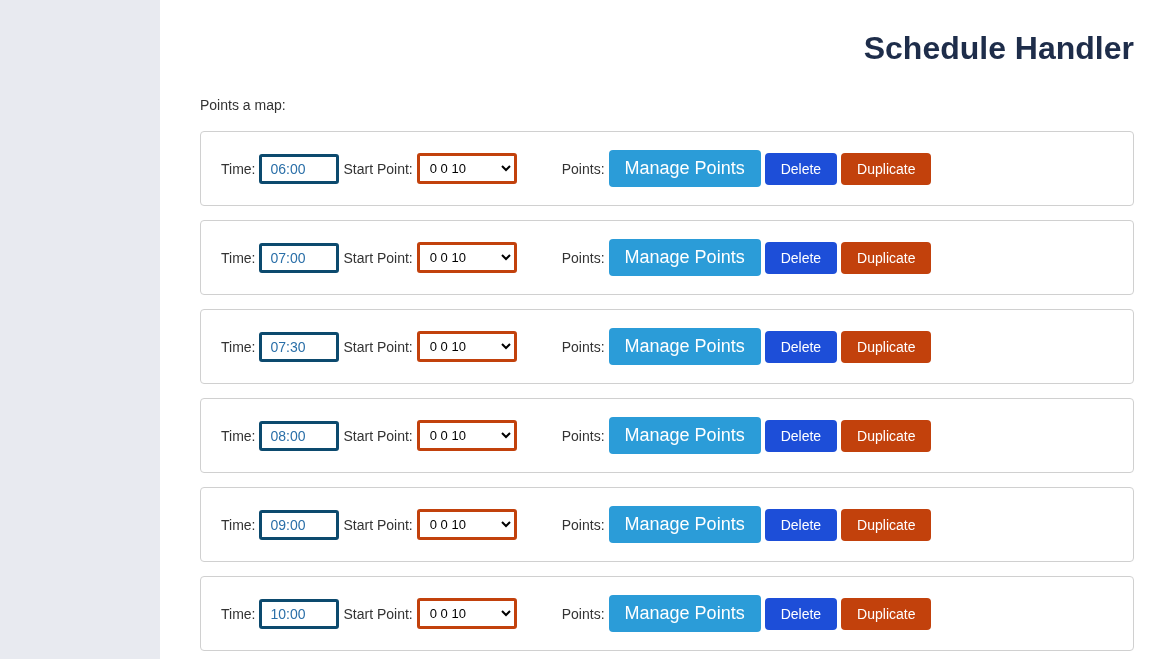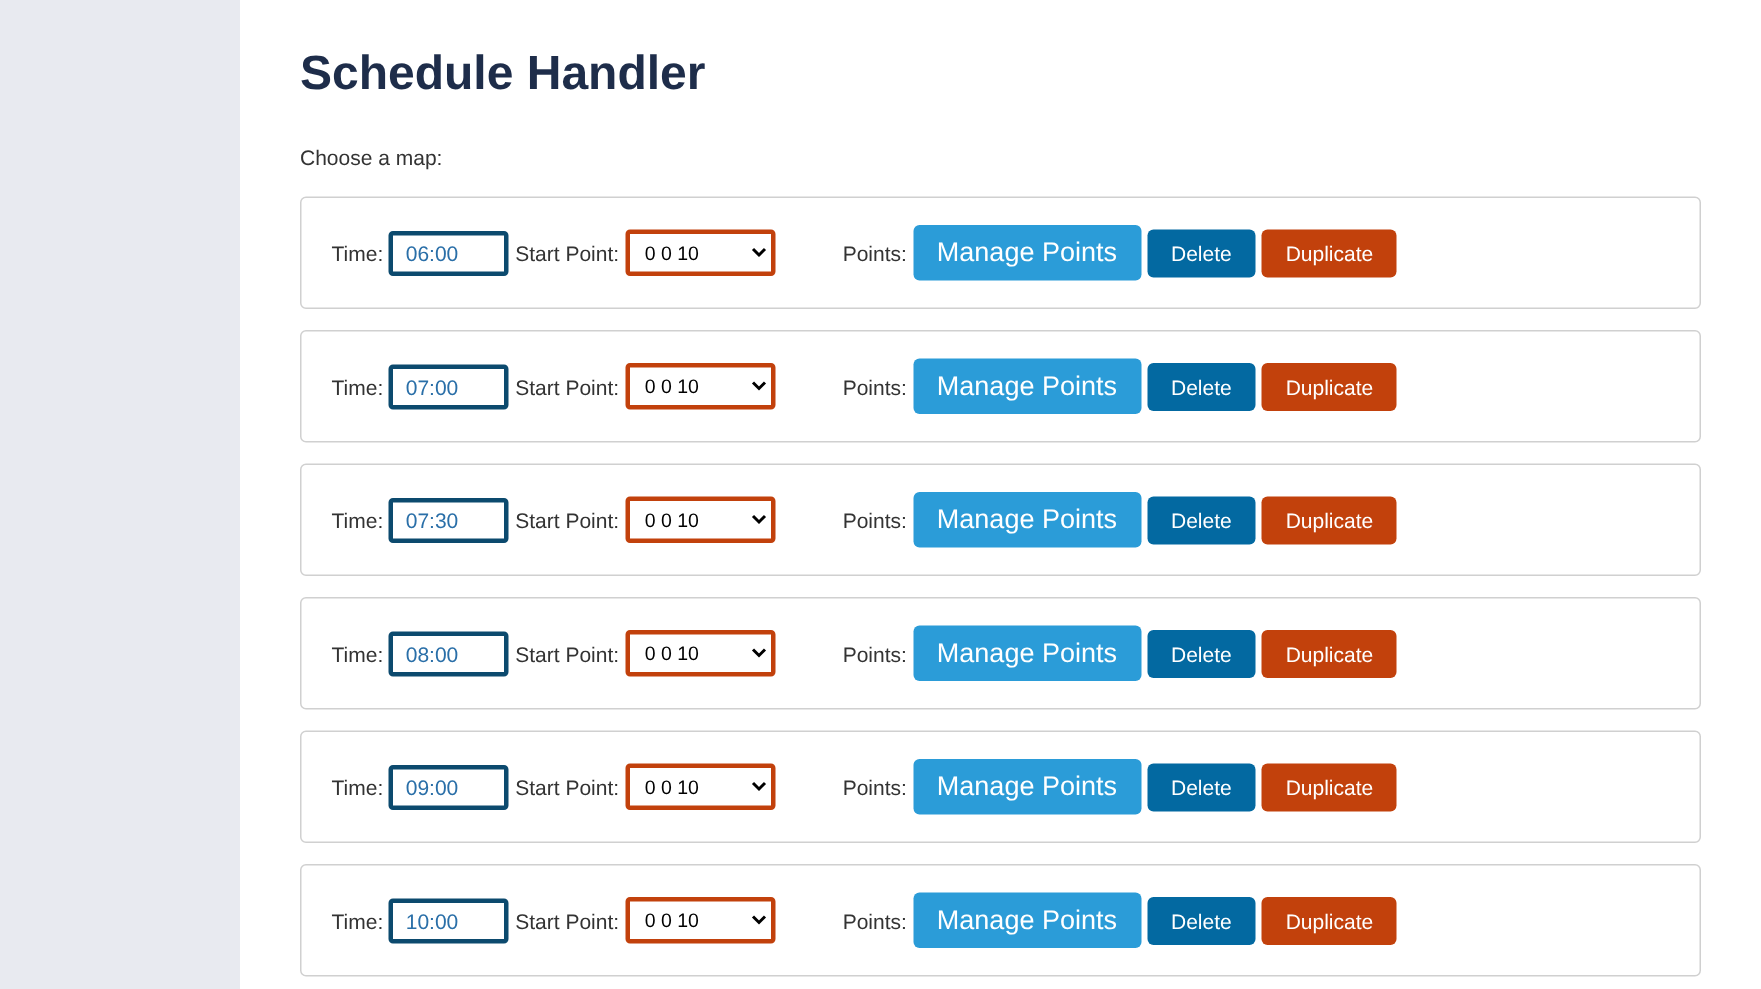--- a/index.html
+++ b/index.html
@@ -28,21 +28,21 @@
     }
 
     .main-content {
       flex: 1;
       background-color: #ffffff;
       padding: 30px 40px;
       overflow-y: auto;
     }
 
     .page-title {
-      text-align: left;
+      text-align: right;
       color: #1e2d4a;
       font-size: 32px;
       font-weight: bold;
       margin-bottom: 30px;
     }
 
     .map-selector-row {
       display: flex;
       align-items: center;
       margin-bottom: 18px;
@@ -112,21 +112,21 @@
       color: #fff;
       border: none;
       border-radius: 4px;
       padding: 8px 16px;
       font-size: 18px;
       cursor: pointer;
       font-weight: normal;
     }
 
     .btn-delete {
-      background-color: #0369a1;
+      background-color: #1d4ed8;
       color: #fff;
       border: none;
       border-radius: 4px;
       padding: 8px 16px;
       font-size: 14px;
       cursor: pointer;
     }
 
     .btn-duplicate {
       background-color: #c2410c;
@@ -146,21 +146,21 @@
 </head>
 <body>
 
 <div class="page-wrapper">
   <div class="sidebar"></div>
 
   <div class="main-content">
     <h1 class="page-title">Schedule Handler</h1>
 
     <div class="map-selector-row">
-      <label class="field-label">Choose a map:</label>
+      <label class="field-label">Points a map:</label>
     </div>
 
     <div id="schedule-rows-container">
 
     <div class="schedule-row">
       <div class="field-group">
         <span class="field-label">Time:</span>
         <input class="time-input" type="text" value="06:00" style="">
       </div>
       <div class="field-group">

